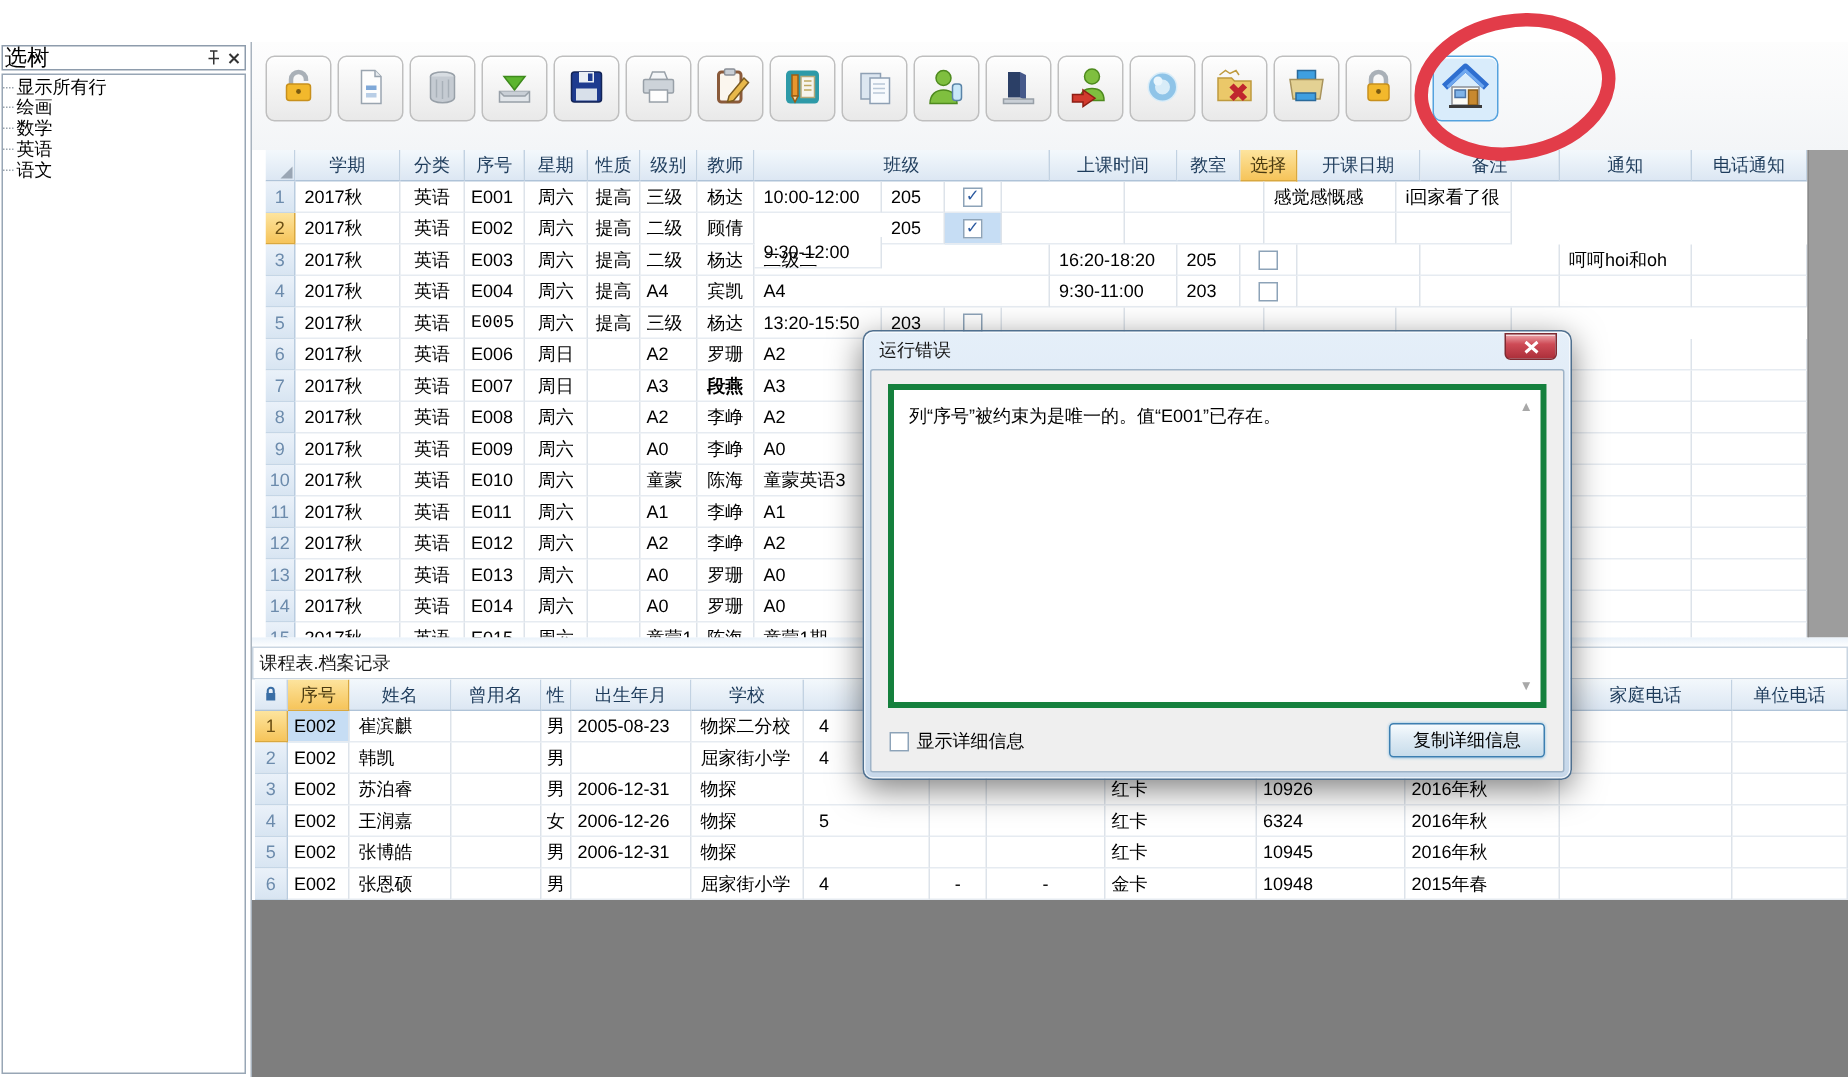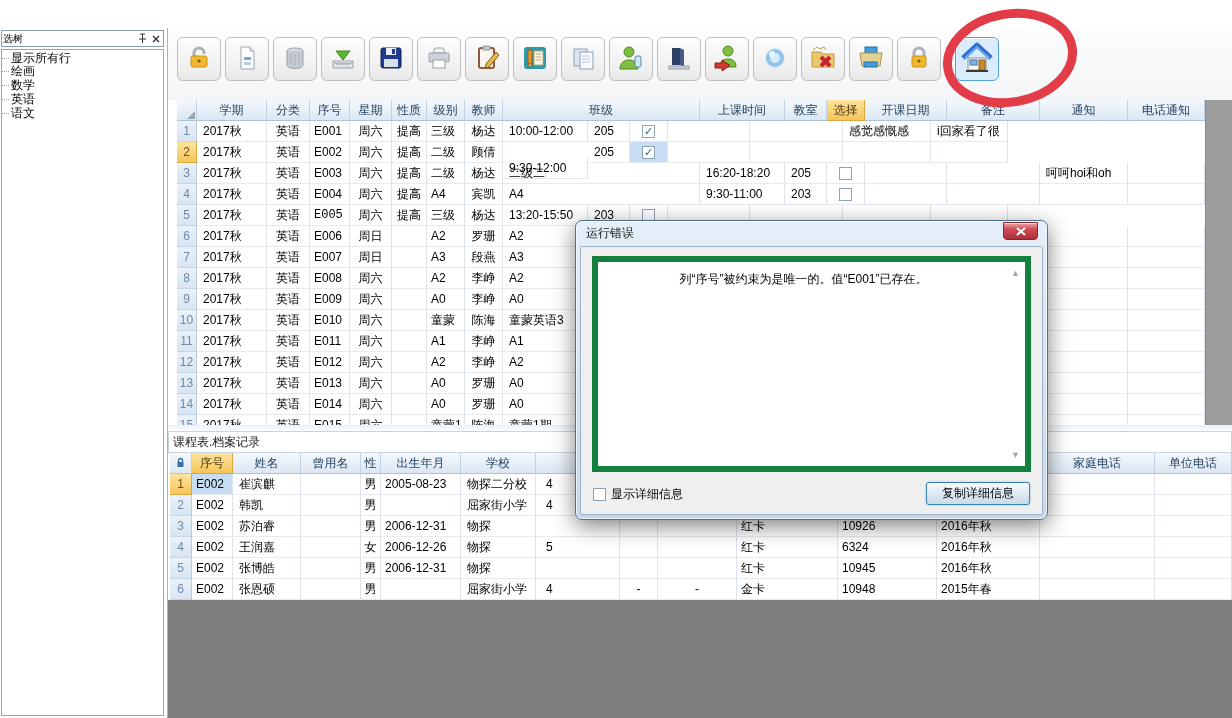--- a/index.html
+++ b/index.html
@@ -12,21 +12,21 @@
   #menubar { left:0; top:0; width:1232px; height:28px;
     background:linear-gradient(#EAF2FB,#D4E2F1 60%,#C9D9EC);
     border-bottom:1px solid #B9CBDE; display:flex; align-items:stretch; z-index:5; }
   .tab { padding:0 9px; line-height:27px; font-size:13px; color:#1A1A1A; white-space:nowrap; }
   .tab.active { background:#fff; font-weight:bold; border-right:1px solid #AEBDCD; }
 
   
   #sidebar { left:0; top:28px; width:168px; height:690px; background:#fff; border-right:1px solid #A9B4BF; }
   .panel-header { position:absolute; left:1px; top:2px; width:163px; height:17px; background:#fff;
     border:1px solid #8E9CAC; display:flex; align-items:center; }
-  .panel-header span.ttl { flex:1; padding-left:1px; font-size:10px; }
+  .panel-header span.ttl { flex:1; padding-left:1px; font-size:15px; }
   .ph-ic { width:14px; height:13px; display:flex; align-items:center; justify-content:center; }
   #treebox { position:absolute; left:1px; top:21px; width:163px; height:667px; background:#fff;
     border:1px solid #98A6B5; overflow:hidden; }
   .tree-item { height:14px; line-height:14px; display:flex; align-items:center; font-size:12px; color:#000; }
   .twig { width:7px; height:1px; border-top:1px dotted #9AA4AE; margin-right:2px; }
 
   
   #toolbar { left:168px; top:28px; width:1064px; height:72px; background:linear-gradient(#FDFDFD,#F3F5F7); }
   .tbtn { position:absolute; top:9px; width:44px; height:44px; border:1px solid #BFBFBF; border-radius:6px;
     background:linear-gradient(#FEFEFE,#E9E9E9); box-shadow:inset 0 1px 0 #fff;
@@ -65,21 +65,21 @@
     background:linear-gradient(#E5EFF9,#C7D8EA); border:1px solid #50708F; border-radius:7px;
     box-shadow:0 6px 22px rgba(0,0,0,.5), inset 0 0 0 1px rgba(255,255,255,.65); }
   #dlg-title { position:absolute; left:10px; top:0; height:25px; line-height:25px; font-size:12px; color:#151515; }
   #dlg-close { position:absolute; top:1px; right:9px; width:35px; height:18px;
     background:linear-gradient(#EDA6AB,#CE4B56 40%,#AC2F3A); border:1px solid #7E2A31;
     border-radius:0 0 4px 4px; display:flex; align-items:center; justify-content:center;
     box-shadow:inset 0 1px 0 rgba(255,255,255,.6); }
   #dlg-client { position:absolute; left:4px; right:4px; top:25px; bottom:4px; background:#EFEFEF;
     border:1px solid #9FB4C8; border-radius:2px; }
   #dlg-text { position:absolute; left:11px; right:11px; top:9px; height:216px; background:#fff;
-    border:6px solid #15803d;text-align:center; }
+    border:4px solid #15803d; }
   #dlg-msg { padding:8px 26px 8px 10px; line-height:1.6; font-size:12px; }
   .sarrow { position:absolute; right:5px; font-size:9px; color:#A8A8A8; }
   #dlg-footer-cb { position:absolute; left:12px; bottom:11px; display:flex; align-items:center; gap:5px; font-size:12px; }
   #dlg-btn { position:absolute; right:12px; bottom:9px; width:104px; height:23px;
     background:linear-gradient(#F6FBFE,#DFEBF4 45%,#C7DCEB); border:1px solid #3C7FB1; border-radius:3px;
     box-shadow:0 0 2px #7FBAE0; text-align:center; line-height:21px; font-size:12px; }
 
   #annotation { left:930px; top:2px; width:165px; height:112px; z-index:99; pointer-events:none; }
 </style>
 </head>
@@ -392,21 +392,21 @@
         <div class="cell al6" style="width: 77px;"></div>
       </div>
       <div class="grow">
         <div class="cell rownum" style="width: 20px;">7</div>
         <div class="cell al6" style="width: 70px;">2017秋</div>
         <div class="cell ac" style="width: 43px;">英语</div>
         <div class="cell al4" style="width: 40px;">E007</div>
         <div class="cell ac" style="width: 42px;">周日</div>
         <div class="cell ac" style="width: 35px;"></div>
         <div class="cell al4" style="width: 38px;">A3</div>
-        <div class="cell ac" style="width: 38px;">段燕</div>
+        <div class="cell ac" style="width: 38px; font-weight: bold;">段燕</div>
         <div class="cell al6" style="width: 197px;">A3</div>
         <div class="cell al6" style="width: 85px;"></div>
         <div class="cell al6" style="width: 42px;"></div>
         <div class="cell ac" style="width: 38px;"></div>
         <div class="cell al6" style="width: 82px;"></div>
         <div class="cell al6" style="width: 93px;"></div>
         <div class="cell al6" style="width: 88px;"></div>
         <div class="cell al6" style="width: 77px;"></div>
       </div>
       <div class="grow">

